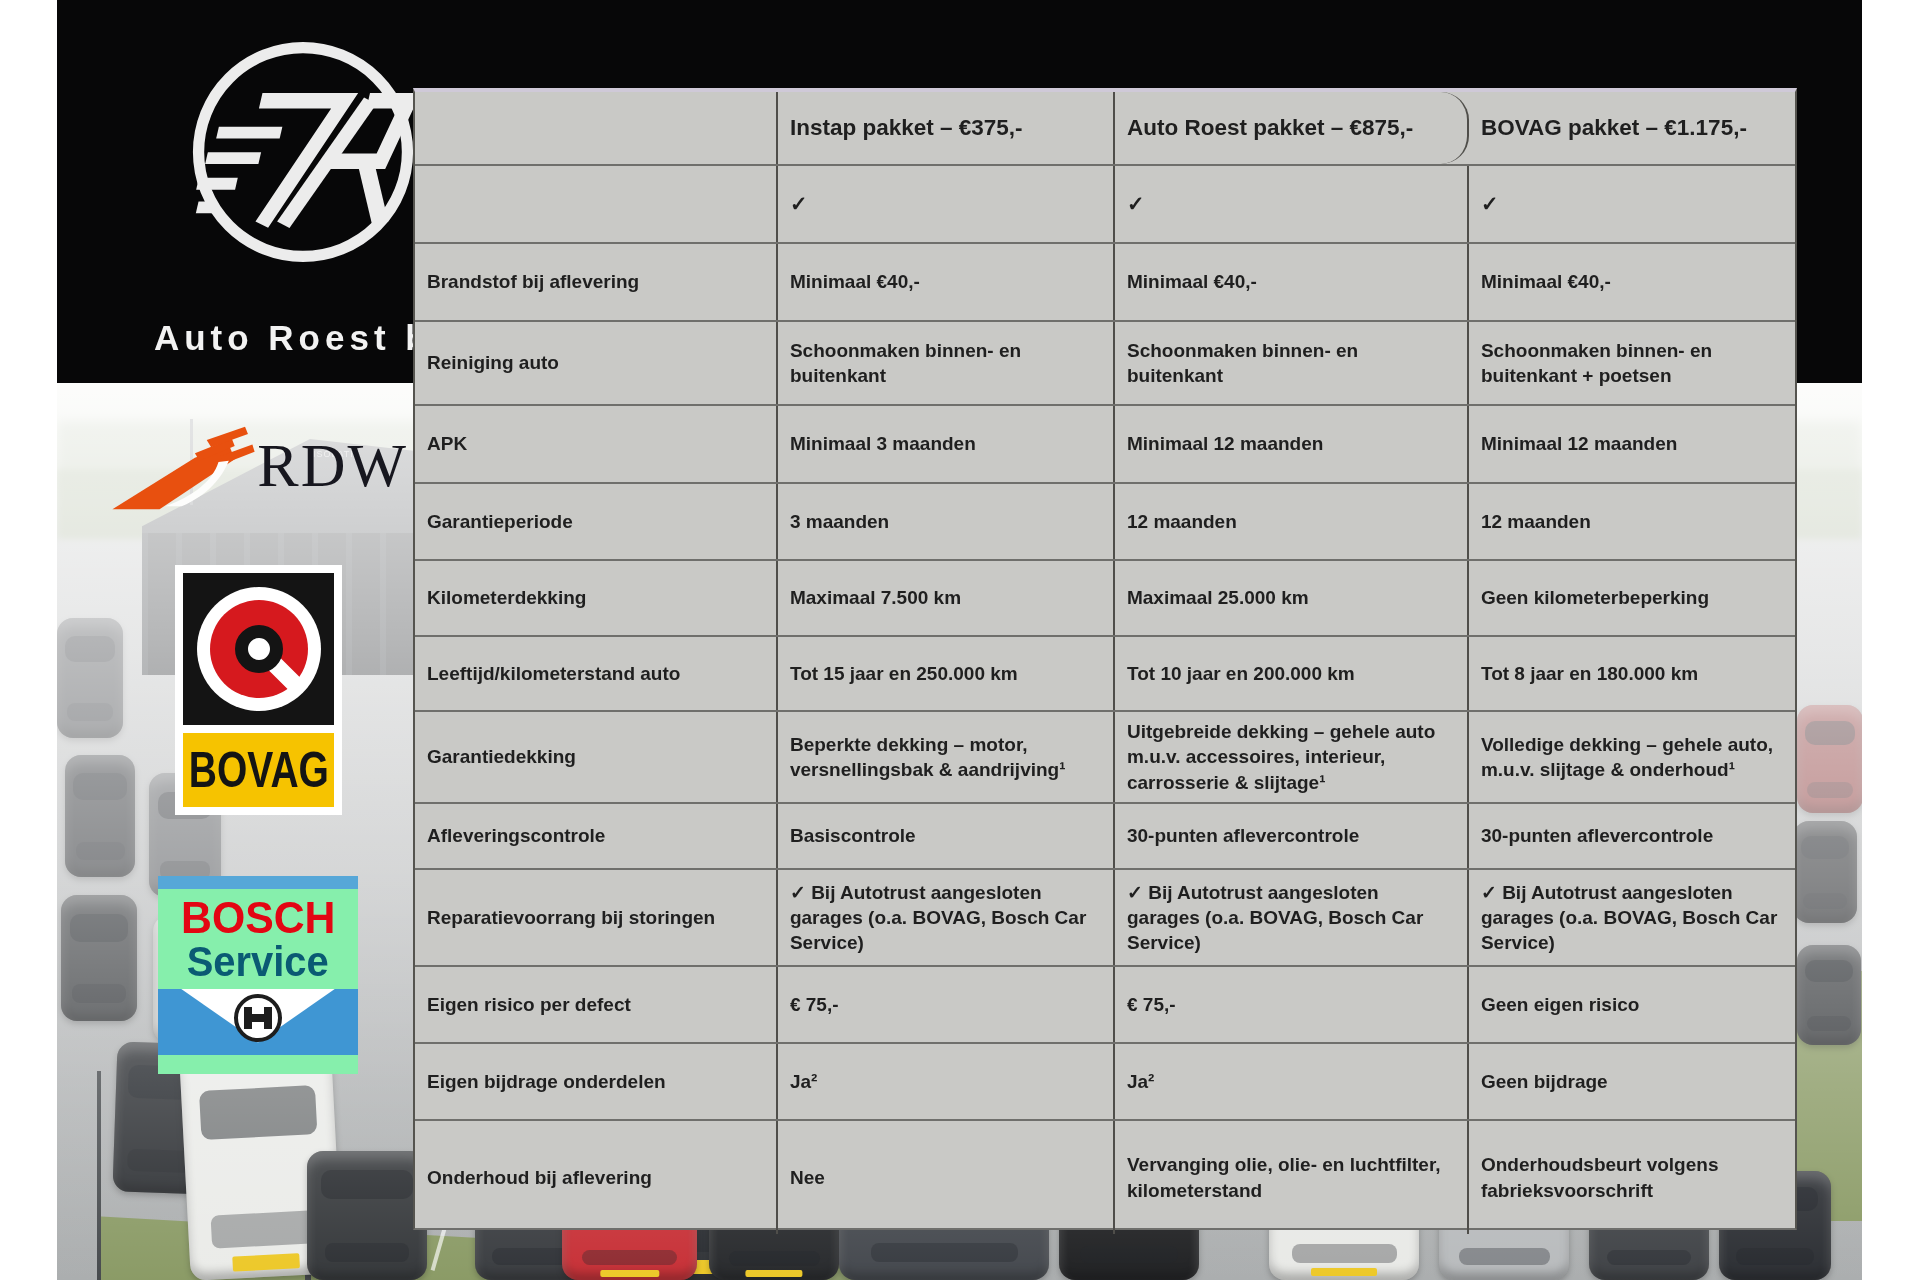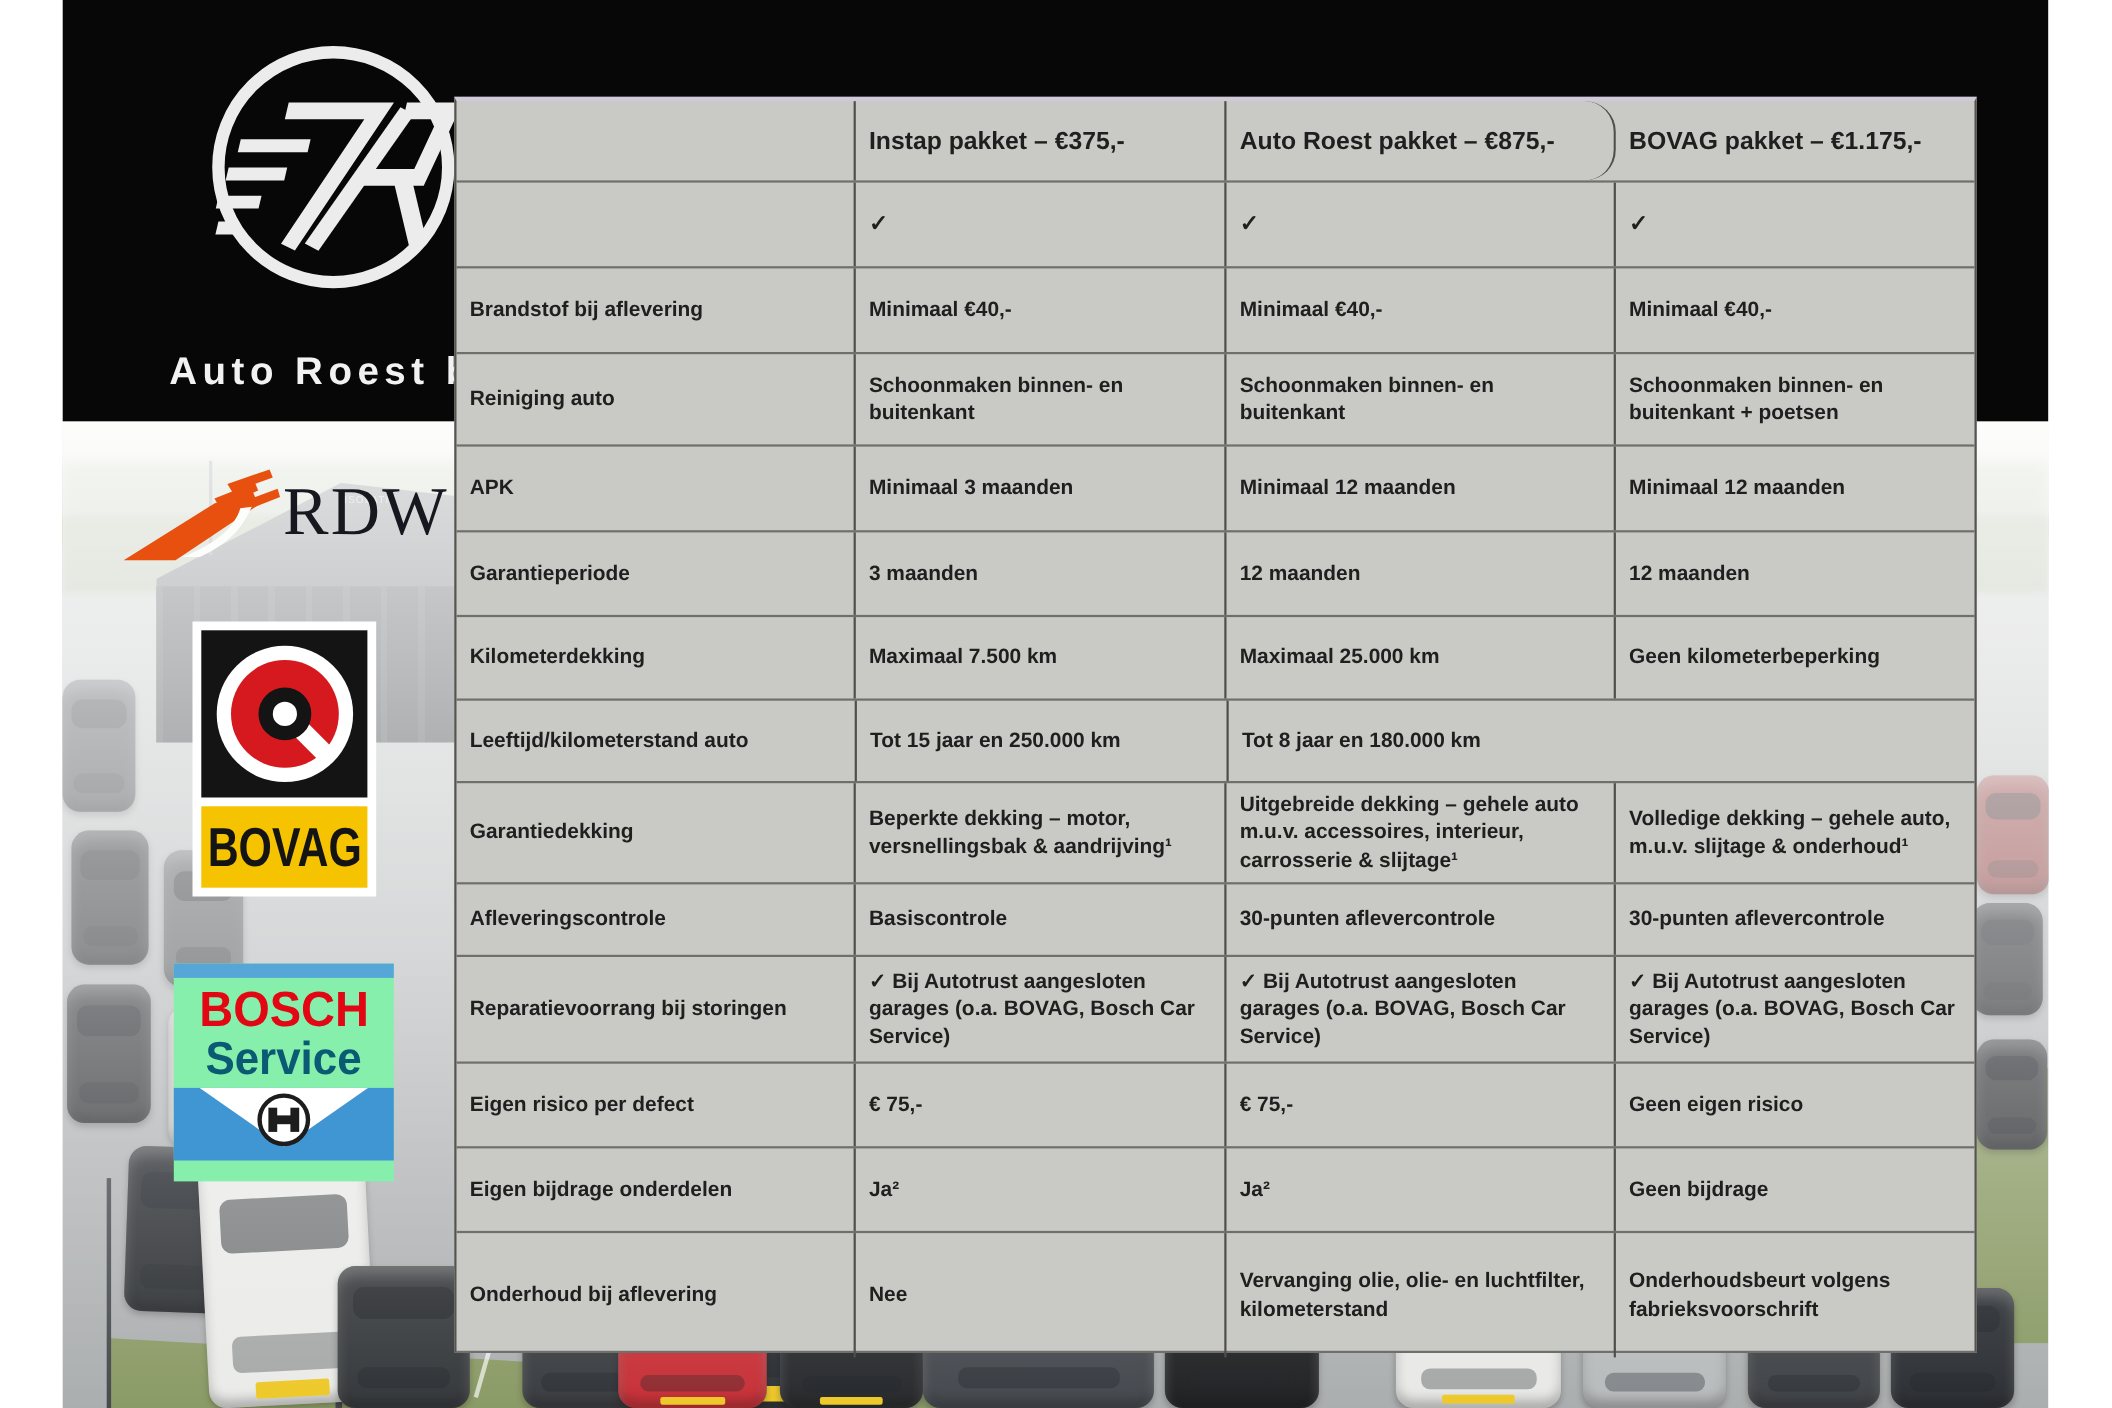--- a/index.html
+++ b/index.html
@@ -233,20 +233,21 @@
       </div>
       <div class="t-row" style="height: 76px;">
         <div class="t-cell" style="width: 364px;">Kilometerdekking</div>
         <div class="t-cell" style="width: 338px;">Maximaal 7.500 km</div>
         <div class="t-cell" style="width: 355px;">Maximaal 25.000 km</div>
         <div class="t-cell" style="width: 327px;">Geen kilometerbeperking</div>
       </div>
       <div class="t-row" style="height: 75px;">
         <div class="t-cell" style="width: 364px;">Leeftijd/kilometerstand auto</div>
         <div class="t-cell" style="width: 338px;">Tot 15 jaar en 250.000 km</div>
+        <div class="t-cell" style="width: 355px;">Tot 10 jaar en 200.000 km</div>
         <div class="t-cell" style="width: 327px;">Tot 8 jaar en 180.000 km</div>
       </div>
       <div class="t-row" style="height: 92px;">
         <div class="t-cell" style="width: 364px;">Garantiedekking</div>
         <div class="t-cell" style="width: 338px;">Beperkte dekking – motor, versnellingsbak &amp; aandrijving¹</div>
         <div class="t-cell" style="width: 355px;">Uitgebreide dekking – gehele auto m.u.v. accessoires, interieur, carrosserie &amp; slijtage¹</div>
         <div class="t-cell" style="width: 327px;">Volledige dekking – gehele auto, m.u.v. slijtage &amp; onderhoud¹</div>
       </div>
       <div class="t-row" style="height: 66px; text-align: right;">
         <div class="t-cell" style="width: 364px;">Afleveringscontrole</div>

